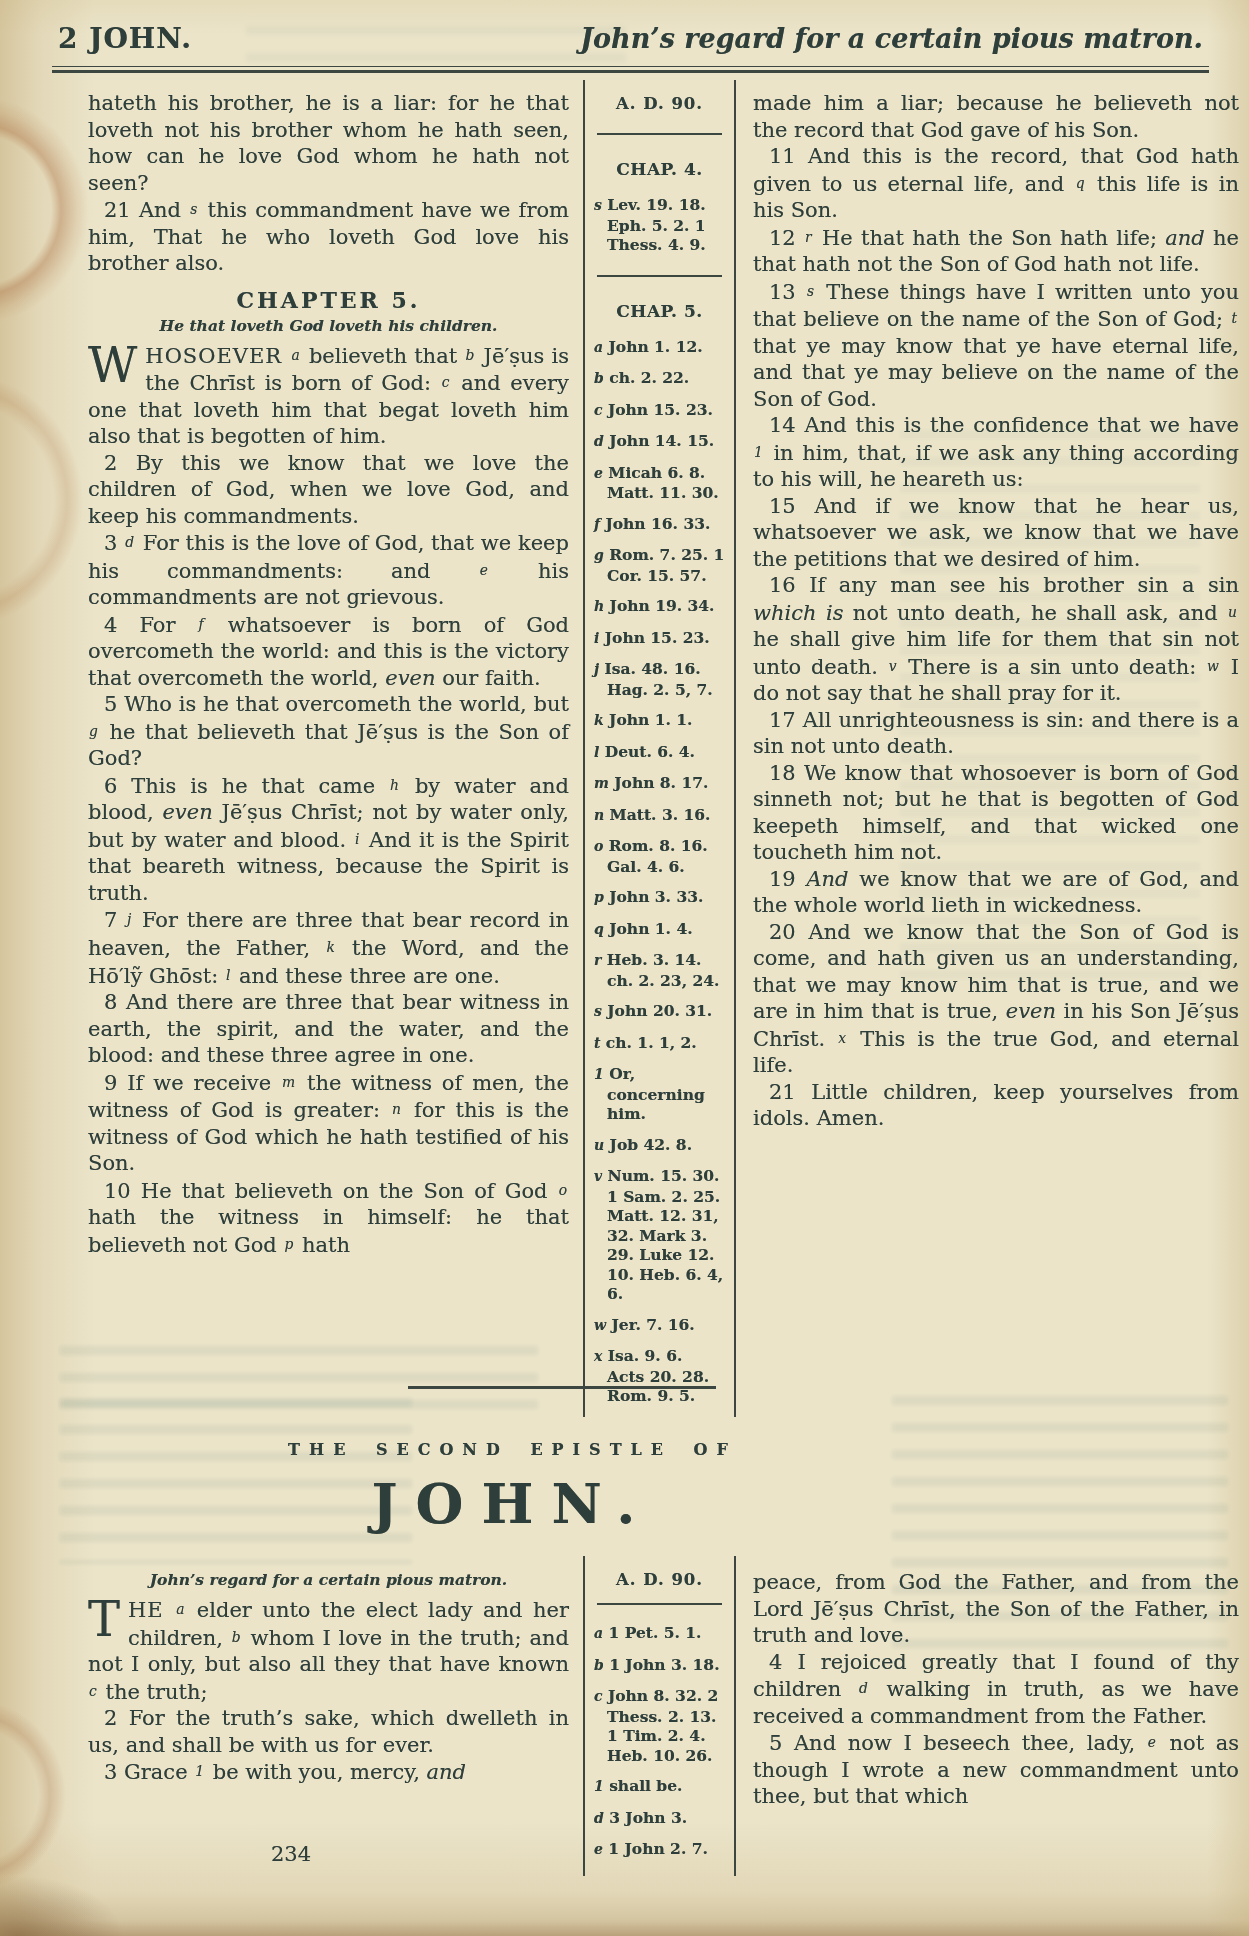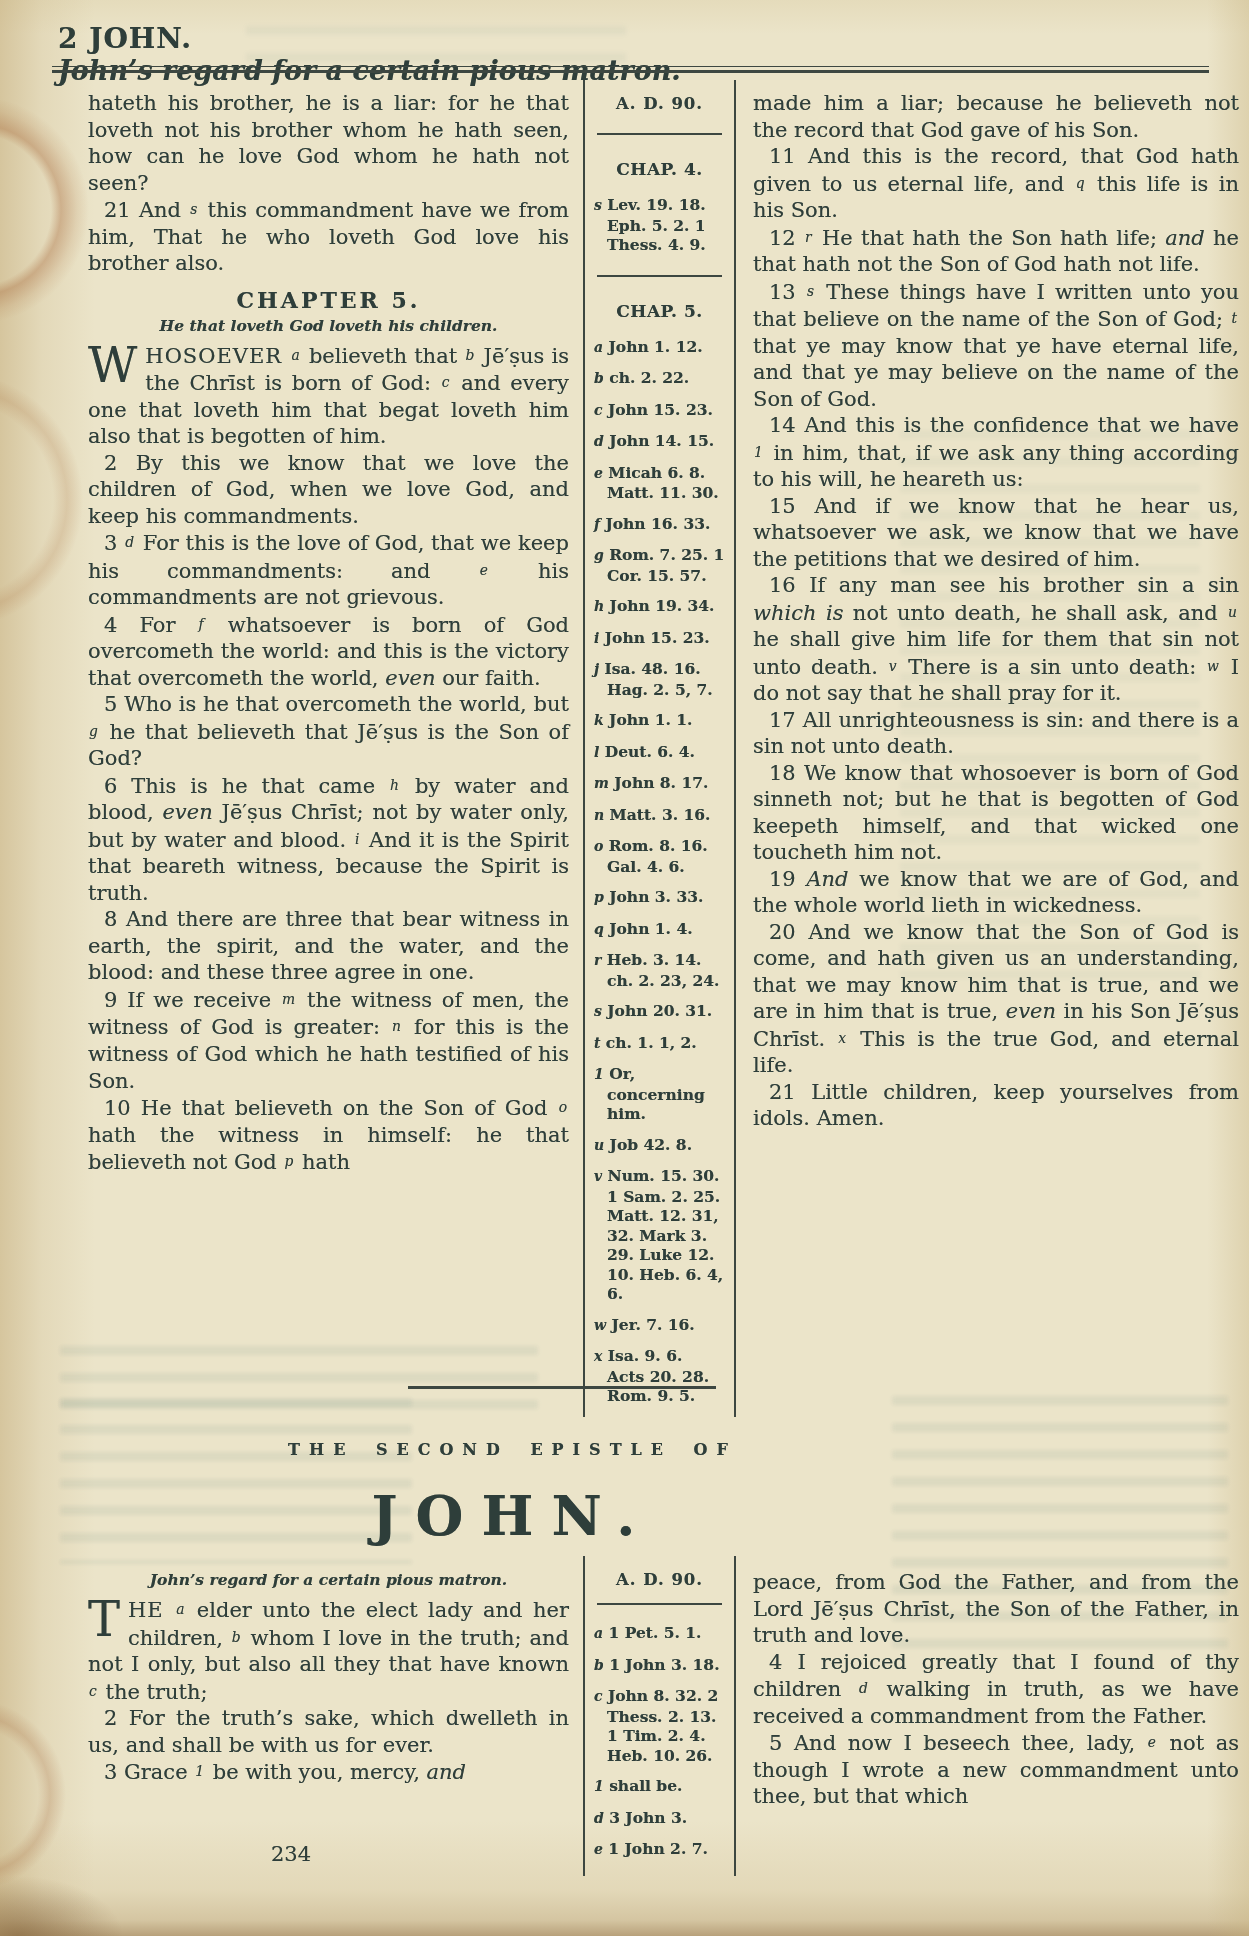--- a/index.html
+++ b/index.html
@@ -21,21 +21,21 @@
       radial-gradient(circle at -45px 500px, rgba(0,0,0,0) 98px, rgba(167,110,60,.20) 112px, rgba(0,0,0,0) 128px),
       radial-gradient(circle at -30px 1795px, rgba(0,0,0,0) 68px, rgba(160,100,55,.24) 80px, rgba(0,0,0,0) 96px),
       radial-gradient(140px 80px at 18px 1936px, rgba(118,84,46,.55), rgba(0,0,0,0) 75%),
       linear-gradient(90deg, rgba(196,172,122,.55) 0px, rgba(196,172,122,.20) 42px, rgba(0,0,0,0) 95px),
       linear-gradient(270deg, rgba(200,180,130,.38) 0px, rgba(0,0,0,0) 42px),
       linear-gradient(0deg, rgba(150,116,70,.60) 0px, rgba(176,148,98,.38) 16px, rgba(205,185,140,.28) 46px, rgba(0,0,0,0) 115px),
       linear-gradient(180deg, rgba(214,199,155,.30) 0px, rgba(0,0,0,0) 34px);
     text-shadow:0 0 .5px rgba(46,62,58,.55);
   }
   
-  .runhead{position:absolute;top:22px;left:58px;right:46px;display:flex;justify-content:space-between;align-items:flex-start;flex-direction:column;}
+  .runhead{position:absolute;top:22px;left:58px;right:46px;display:flex;justify-content:space-between;align-items:center;}
   .rh-left{font-weight:bold;font-size:28px;letter-spacing:1px;}
   .rh-right{font-style:italic;font-weight:bold;font-size:27px;}
   .head-rule{position:absolute;top:66px;left:52px;right:40px;height:3px;border-top:1px solid var(--rule);border-bottom:3px solid var(--rule);}
   
   .cols{position:absolute;left:55px;width:1155px;display:grid;grid-template-columns:497px 153px 1fr;margin-left:31px;}
   .s1{top:80px;height:1306px;}
   .s2{top:1556px;height:320px;}
   .col{box-sizing:border-box;}
   .col.mid{border-left:2px solid var(--rule);border-right:2px solid var(--rule);padding:0 9px;}
   .col.left{padding:10px 14px 0 2px;}
@@ -56,21 +56,21 @@
   .ad{text-align:center;font-weight:bold;font-size:16.5px;letter-spacing:1px;margin-top:14px;}
   .mid-rule{height:2px;background:var(--rule);margin:20px 3px 24px;}
   .s2 .mid-rule{margin:14px 3px 18px;}
   .chap-label{text-align:center;font-weight:bold;font-size:17px;letter-spacing:.5px;margin:0 0 16px;}
   .ref-item{font-weight:bold;font-size:15.5px;line-height:19.5px;padding-left:13px;text-indent:-13px;margin-bottom:11px;}
   .ref-marker{font-style:italic;font-size:14px;}
   
   .divider-rule{position:absolute;top:1386px;left:408px;width:308px;height:3px;background:var(--rule);}
   .epistle-title{position:absolute;top:1440px;left:55px;width:915px;text-align:center;}
   .et-1{font-weight:bold;font-size:16px;letter-spacing:9px;word-spacing:7px;}
-  .et-2{font-weight:bold;font-size:55px;letter-spacing:18px;margin-top:24px;}
+  .et-2{font-weight:bold;font-size:55px;letter-spacing:18px;margin-top:12px;}
   .page-number{position:absolute;top:1842px;left:208px;width:166px;text-align:center;font-size:21px;}
   
   .ghost{position:absolute;pointer-events:none;opacity:.9;filter:blur(2px);
     background:repeating-linear-gradient(180deg, rgba(104,136,126,.13) 0 9px, rgba(0,0,0,0) 9px 27px);}
   .g1{left:892px;top:1396px;width:336px;height:252px;}
   .g2{left:60px;top:1398px;width:352px;height:166px;}
   .g3{left:60px;top:1346px;width:478px;height:78px;}
   .g4{left:246px;top:26px;width:380px;height:36px;opacity:.55;}
   .g5{left:900px;top:430px;width:300px;height:560px;opacity:.45;}
 </style>
@@ -99,20 +99,21 @@
         </div>
       <h3 class="chap-head">CHAPTER 5.</h3>
       <div class="chap-sub">He that loveth God loveth his children.</div>
       <div>
           <p class="dc"><span class="dropcap">W</span><span class="sg-caps">HOSOEVER </span><span class="sg-m">a</span><span> believeth that </span><span class="sg-m">b</span><span> Jē′ṣus is the Chrīst is born of God: </span><span class="sg-m">c</span><span> and every one that loveth him that begat loveth him also that is begotten of him.</span></p>
           <p class="v"><span>2 By this we know that we love the children of God, when we love God, and keep his commandments.</span></p>
           <p class="v"><span>3 </span><span class="sg-m">d</span><span> For this is the love of God, that we keep his commandments: and </span><span class="sg-m">e</span><span> his commandments are not grievous.</span></p>
           <p class="v"><span>4 For </span><span class="sg-m">f</span><span> whatsoever is born of God overcometh the world: and this is the victory that overcometh the world, </span><span class="sg-i">even</span><span> our faith.</span></p>
           <p class="v"><span>5 Who is he that overcometh the world, but </span><span class="sg-m">g</span><span> he that believeth that Jē′ṣus is the Son of God?</span></p>
           <p class="v"><span>6 This is he that came </span><span class="sg-m">h</span><span> by water and blood, </span><span class="sg-i">even</span><span> Jē′ṣus Chrīst; not by water only, but by water and blood. </span><span class="sg-m">i</span><span> And it is the Spirit that beareth witness, because the Spirit is truth.</span></p>
+          <p class="v"><span>7 </span><span class="sg-m">j</span><span> For there are three that bear record in heaven, the Father, </span><span class="sg-m">k</span><span> the Word, and the Hō′lỹ Ghōst: </span><span class="sg-m">l</span><span> and these three are one.</span></p>
           <p class="v"><span>8 And there are three that bear witness in earth, the spirit, and the water, and the blood: and these three agree in one.</span></p>
           <p class="v"><span>9 If we receive </span><span class="sg-m">m</span><span> the witness of men, the witness of God is greater: </span><span class="sg-m">n</span><span> for this is the witness of God which he hath testified of his Son.</span></p>
           <p class="v"><span>10 He that believeth on the Son of God </span><span class="sg-m">o</span><span> hath the witness in himself: he that believeth not God </span><span class="sg-m">p</span><span> hath</span></p>
         </div>
     </div>
     <div class="col mid">
       <div class="ad">A. D. 90.</div>
       <div class="mid-rule"></div>
       <div class="chap-label">CHAP. 4.</div>
       <div>

